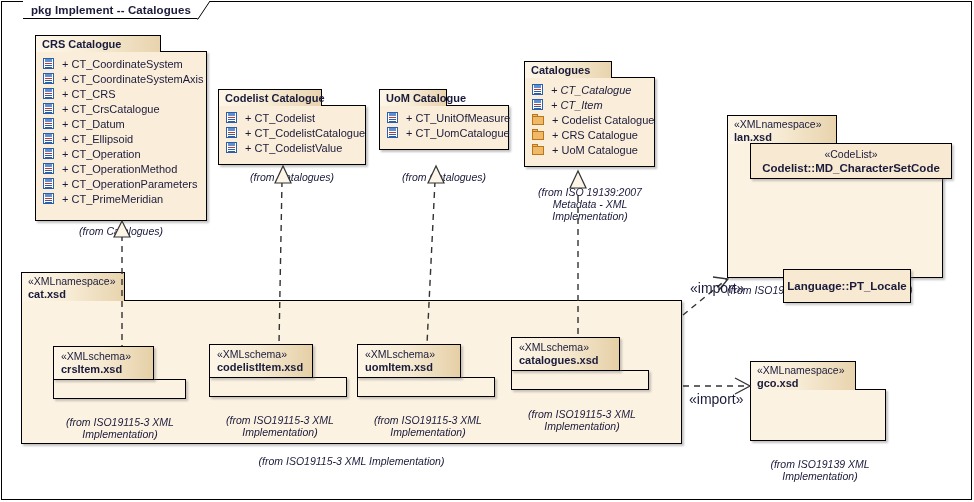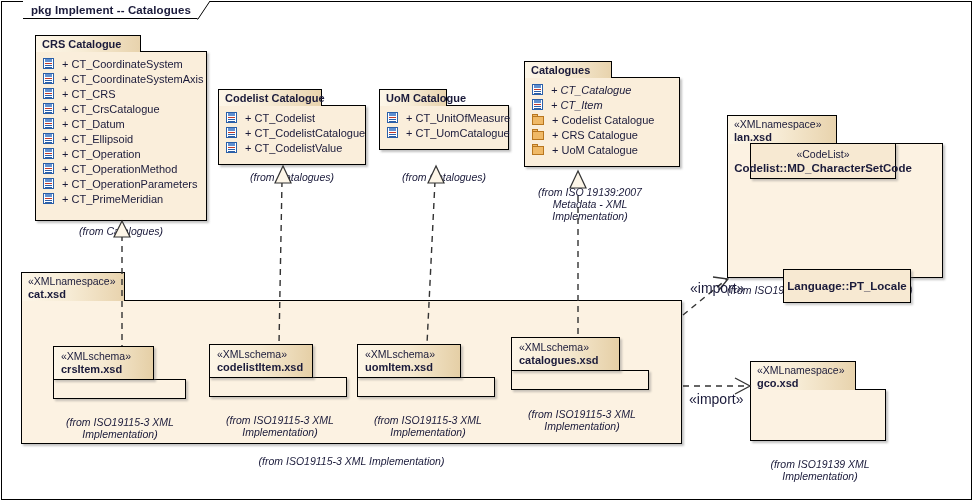--- a/index.html
+++ b/index.html
@@ -247,21 +247,21 @@
     </div>
     <div class="frame-tab-slant">
       <svg width="14" height="19" viewBox="0 0 14 19">
         <path d="M0,0 L13,0 L1,18 L0,18 Z" fill="#ffffff" stroke="none"></path>
         <path d="M13,0 L1,18 L-1,18" fill="none" stroke="#000" stroke-width="1"></path>
       </svg>
     </div>
   </div>
 
   <div class="pkg" style="left:35px; top:35px; width:172px; height:186px;">
-    <div class="pkg-tab" style="width:106px; height:17px;">
+    <div class="pkg-tab" style="width:126px; height:17px;">
       <span>CRS Catalogue</span>
     </div>
     <div class="pkg-body" style="left:0; top:16px; width:172px; height:170px;">
       <div class="pkg-list">
         <div class="pkg-item">
           <span class="ico-class">
               <i class="b1"></i>
               <i class="b2"></i>
               <i class="b3"></i>
               <i class="b4"></i>
@@ -424,21 +424,21 @@
     </div>
   </div>
   <div class="from nowrap" style="left:379px; top:171px; width:130px;">
     <span>(from Catalogues)</span>
   </div>
 
   <div class="pkg" style="left:524px; top:61px; width:131px; height:106px;">
     <div class="pkg-tab" style="width:88px; height:17px;">
       <span>Catalogues</span>
     </div>
-    <div class="pkg-body" style="left:0; top:16px; width:156px; height:90px;">
+    <div class="pkg-body" style="left:0; top:16px; width:131px; height:90px;">
       <div class="pkg-list">
         <div class="pkg-item">
           <span class="ico-class">
               <i class="b1"></i>
               <i class="b2"></i>
               <i class="b3"></i>
               <i class="b4"></i>
             </span>
           <span class="lbl italic">+ CT_Catalogue</span>
         </div>
@@ -482,21 +482,21 @@
   </div>
 
   <div class="pkg" style="left:727px; top:115px; width:216px; height:163px;">
     <div class="pkg-tab" style="width:110px; height:29px; padding-top:2px;">
       <div style="font-weight:normal; font-size:10.5px;">«XMLnamespace»</div>
       <div style="font-weight:bold;">lan.xsd</div>
     </div>
     <div class="pkg-body plain" style="left:0; top:28px; width:216px; height:135px;"></div>
   </div>
 
-  <div class="clsbox" style="left:750px; top:143px; width:146px; height:36px;">
+  <div class="clsbox" style="left:750px; top:143px; width:202px; height:36px;">
     <span class="st">«CodeList»</span>
     <span class="nm">Codelist::MD_CharacterSetCode</span>
   </div>
   <div class="clsbox" style="left:783px; top:221px; width:128px; height:34px;margin-top:48px;">
     <span class="nm">Language::PT_Locale</span>
   </div>
   <div class="from nowrap" style="left:727px; top:284px; width:240px; text-align:left;">
     <span>(from ISO19115-3 XML Implementation)</span>
   </div>
 

